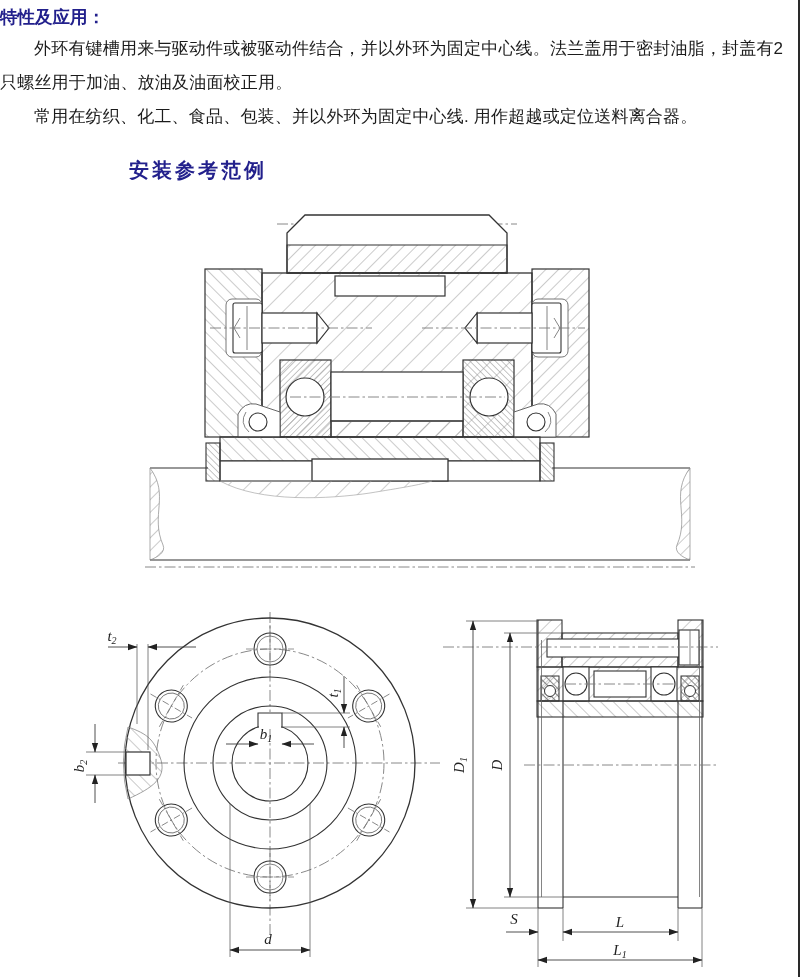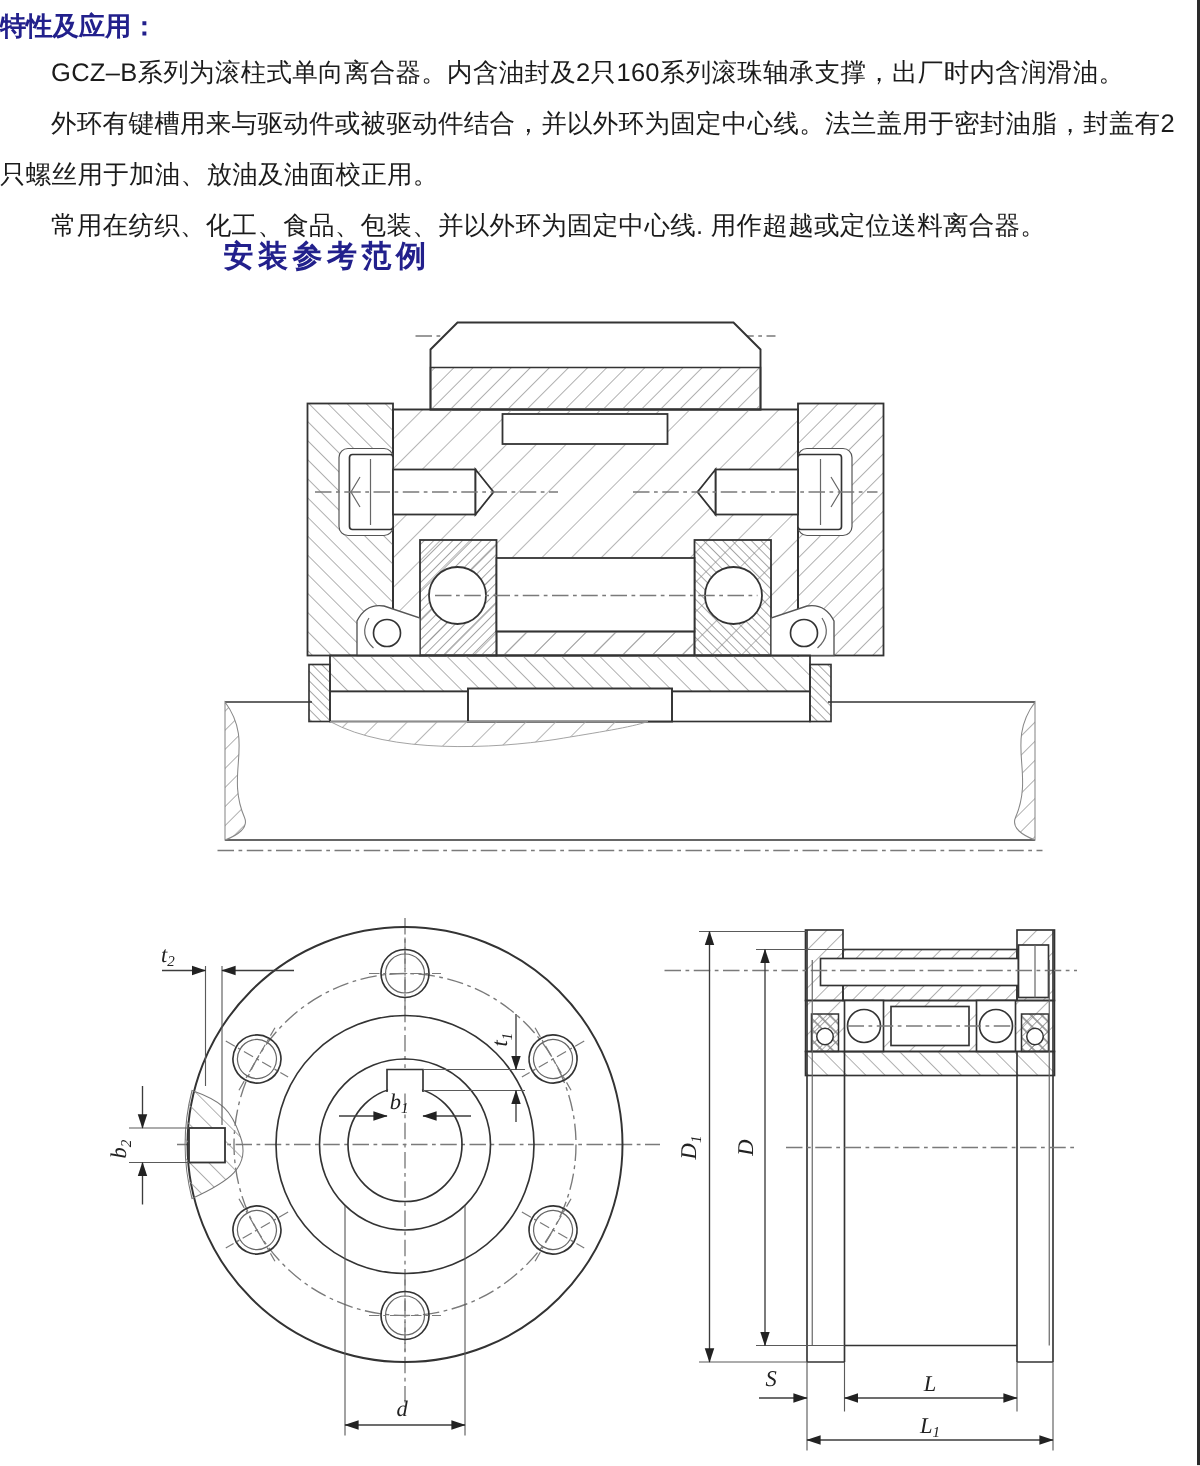--- a/index.html
+++ b/index.html
@@ -1,21 +1,21 @@
 <!DOCTYPE html>
 <html><head>
 <meta charset="utf-8">
 <style>
   html,body{margin:0;padding:0;background:#ffffff;}
   .page{position:relative;width:800px;height:977px;background:#ffffff;overflow:hidden;
         font-family:"Liberation Sans",sans-serif;}
   .intro{position:absolute;top:2px;left:0;width:797px;font-size:17px;line-height:34px;color:#1b1b1b;}
   .intro-title{margin:0;font-size:17.5px;line-height:30px;font-weight:bold;color:#22208c;}
   .intro p{margin:0;text-indent:34px;letter-spacing:.2px;}
-  .sec-heading{position:absolute;top:157px;font-size:20px;font-weight:bold;color:#22208c;letter-spacing:1px;margin-left:20px;}
+  .sec-heading{position:absolute;top:157px;font-size:20px;font-weight:bold;color:#22208c;letter-spacing:1px;}
   .sec-heading.zh{left:129px;letter-spacing:3px;}
   .sec-heading.en{left:462px;}
   .drawing{position:absolute;}
   .right-border{position:absolute;top:0;right:0;width:2px;height:977px;background:#2a2a2a;}
   
   .ol{fill:none;stroke:#333;stroke-width:1.3;}
   .ol2{fill:none;stroke:#333;stroke-width:1.1;}
   .tl{fill:none;stroke:#666;stroke-width:.8;}
   .cl{fill:none;stroke:#7a7a7a;stroke-width:.9;stroke-dasharray:11 3 2.5 3;}
   .cls{fill:none;stroke:#7a7a7a;stroke-width:.8;stroke-dasharray:7 2.5 2 2.5;}
@@ -52,21 +52,20 @@
         <line x1="0" y1="2.5" x2="5" y2="2.5" stroke="#888" stroke-width="1"></line>
       </pattern>
       <marker id="ar" viewBox="0 0 10 8" refX="9.5" refY="4" markerWidth="11" markerHeight="8.5" orient="auto-start-reverse">
         <path d="M0,0.7 L10,4 L0,7.3 Z" fill="#222"></path>
       </marker>
     </defs>
   </svg>
 
   <div class="intro">
     <h1 class="intro-title">特性及应用：</h1>
-    <p>GCZ–B系列为滚柱式单向离合器。内含油封及2只160系列滚珠轴承支撑，出厂时内含润滑油。</p>
     <p>外环有键槽用来与驱动件或被驱动件结合，并以外环为固定中心线。法兰盖用于密封油脂，封盖有2只螺丝用于加油、放油及油面校正用。</p>
     <p>常用在纺织、化工、食品、包装、并以外环为固定中心线. 用作超越或定位送料离合器。</p>
   </div>
 
   <div class="sec-heading zh">安装参考范例</div>
 
   <svg class="drawing" style="left:140px;top:203px" width="560" height="392" viewBox="140 203 560 392">
 
     <line class="cl" x1="277" y1="224" x2="517" y2="224"></line>
     <polygon class="ol wh" points="287,273 287,233 305,215 489,215 507,233 507,273" fill="#fff"></polygon>

